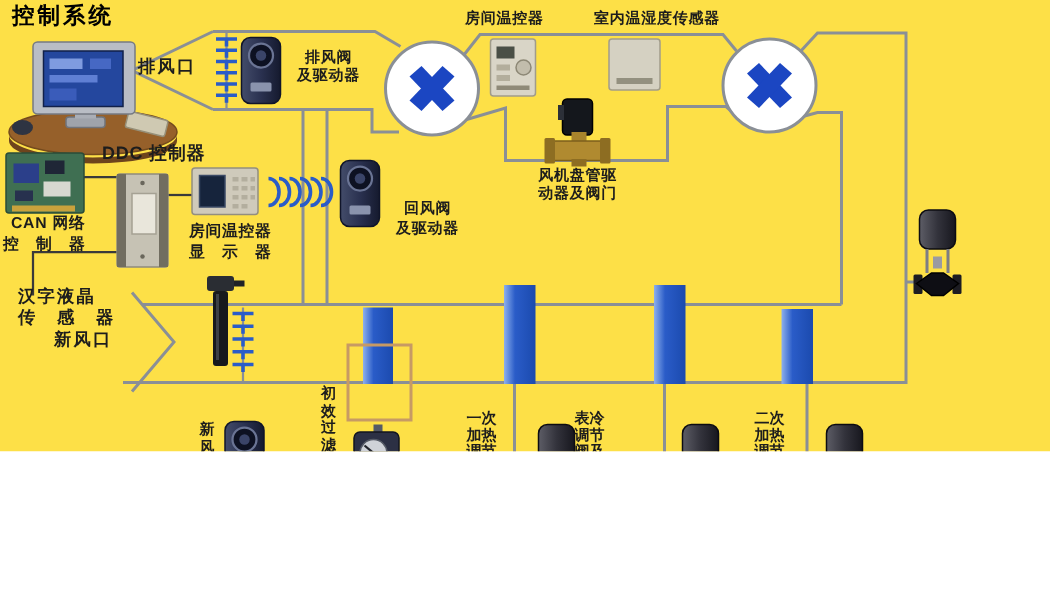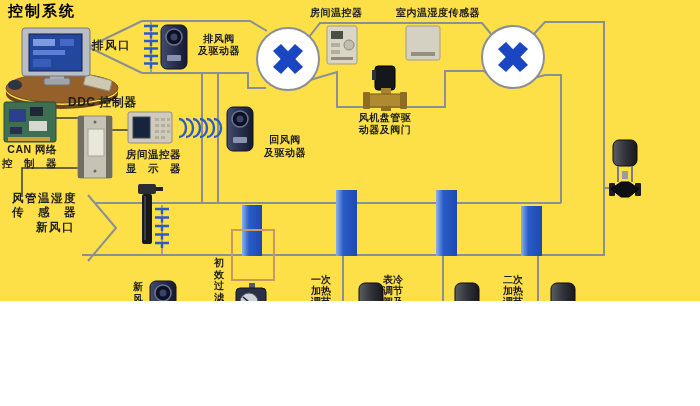--- a/index.html
+++ b/index.html
@@ -248,21 +248,21 @@
   <div class="lbl" style="left:396px;top:7px;">室内温湿度传感器</div>
   <div class="lbl" style="left:68px;top:96px;font-size:12px;">DDC 控制器</div>
   <div class="lbl" style="left:2px;top:143px;line-height:13.5px;font-size:10.5px;text-align:right;">CAN 网络
 控　制　器</div>
   <div class="lbl" style="left:126px;top:148px;line-height:13.5px;font-size:10.5px;">房间温控器
 显　示　器</div>
   <div class="lbl ctr" style="left:262px;top:134px;width:46px;line-height:12.5px;">回风阀
 及驱动器</div>
   <div class="lbl ctr" style="left:351px;top:112px;width:68px;">风机盘管驱
 动器及阀门</div>
-  <div class="lbl big" style="left:12px;top:191px;line-height:14px;">风管温湿度
+  <div class="lbl big" style="left:12px;top:191px;line-height:14px;">汉字液晶
 传　感　器</div>
   <div class="lbl big" style="left:36px;top:221px;">新风口</div>
   <div class="lbl w1" style="left:133px;top:281px;">新风阀</div>
   <div class="lbl w1" style="left:214px;top:257px;">初效过滤用压差开关</div>
   <div class="lbl w2" style="left:311px;top:274px;">一次加热调节阀及驱动器</div>
   <div class="lbl w2" style="left:383px;top:274px;">表冷调节阀及驱动器</div>
   <div class="lbl w2" style="left:503px;top:274px;">二次加热调节阀及驱动器</div>
 </div>
 
 </body></html>

